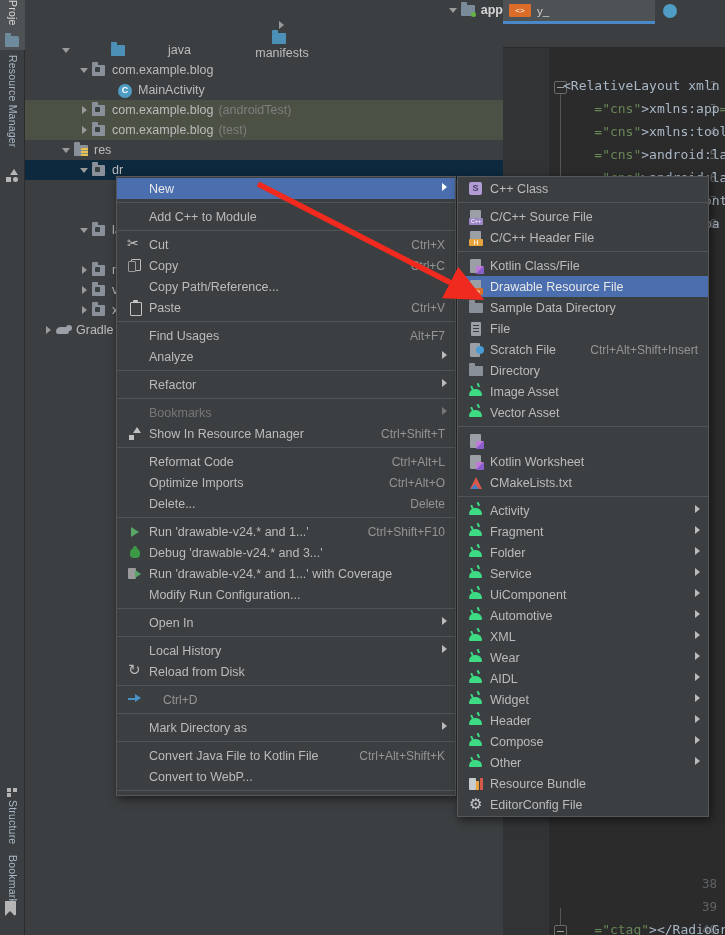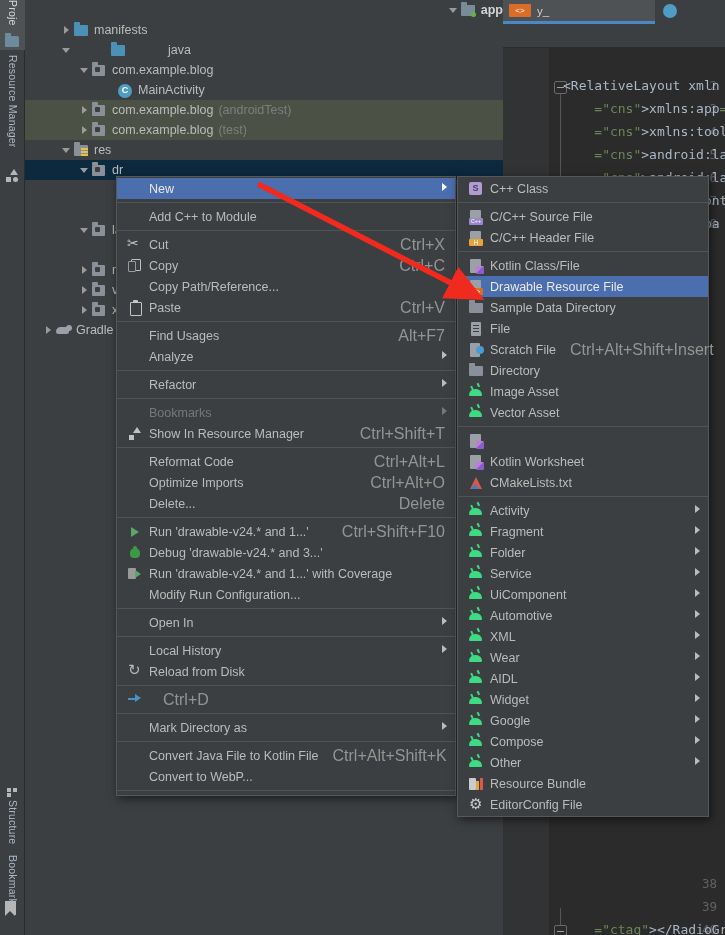--- a/index.html
+++ b/index.html
@@ -122,21 +122,21 @@
     padding:1px 0;
   }
   .mi{
     position:relative; height:21px; display:flex; align-items:center;
     color:#BBBBBB; font-size:12.5px; padding-left:10px; white-space:nowrap;
   }
   .mi.sel{ background:#4B6EAF; color:#E8E8E8; }
   .mi.disabled{ color:#777777; }
   .mi .micon{ width:16px; height:16px; flex:0 0 16px; margin-right:6px; position:relative; }
   .mi .mlabel{ flex:1 1 auto; }
-  .mi .mkey{ color:#949494; font-size:16px; margin-left:14px; padding-right:10px; }
+  .mi .mkey{ color:#949494; font-size:12px; margin-left:14px; padding-right:10px; }
   .chev{ position:absolute; right:8px; top:5px; width:0;height:0;
      border-top:4.5px solid transparent; border-bottom:4.5px solid transparent;
      border-left:5.5px solid #BBBBBB; }
   .mi.disabled .chev{ border-left-color:#777; }
   .mi.sel .chev{ border-left-color:#fff; }
   .msep{ height:1px; background:#515457; margin:3px 0; }
 
   
   .g-scissors:after{content:"\2702";position:absolute;left:0;top:-2px;font-size:14px;color:#C0C0C0;}
   .g-copy{ }
@@ -251,21 +251,21 @@
 
   <div class="tree">
     <div id="tree-rows">
         <div class="trow" style="padding-left: 18px; justify-content: flex-end;">
           <span class="arrow down"></span>
           <span class="ticon">
             <span class="ic-mod" style="display: block;"></span>
           </span>
           <span class="tlabel bold">app</span>
         </div>
-        <div class="trow" style="padding-left: 36px;">
+        <div class="trow" style="padding-left: 36px; flex-direction: column;">
           <span class="arrow right"></span>
           <span class="ticon">
             <span class="ic-blue" style="display: block;"></span>
           </span>
           <span class="tlabel">manifests</span>
         </div>
         <div class="trow" style="padding-left: 36px; gap: 37px;">
           <span class="arrow down"></span>
           <span class="ticon">
             <span class="ic-blue" style="display: block;"></span>
@@ -657,21 +657,21 @@
           <span class="mlabel">AIDL</span>
           <span class="chev"></span>
         </div>
         <div class="mi">
           <span class="micon i-android"></span>
           <span class="mlabel">Widget</span>
           <span class="chev"></span>
         </div>
         <div class="mi">
           <span class="micon i-android"></span>
-          <span class="mlabel">Google</span>
+          <span class="mlabel">Header</span>
           <span class="chev"></span>
         </div>
         <div class="mi">
           <span class="micon i-android"></span>
           <span class="mlabel">Compose</span>
           <span class="chev"></span>
         </div>
         <div class="mi">
           <span class="micon i-android"></span>
           <span class="mlabel">Other</span>

